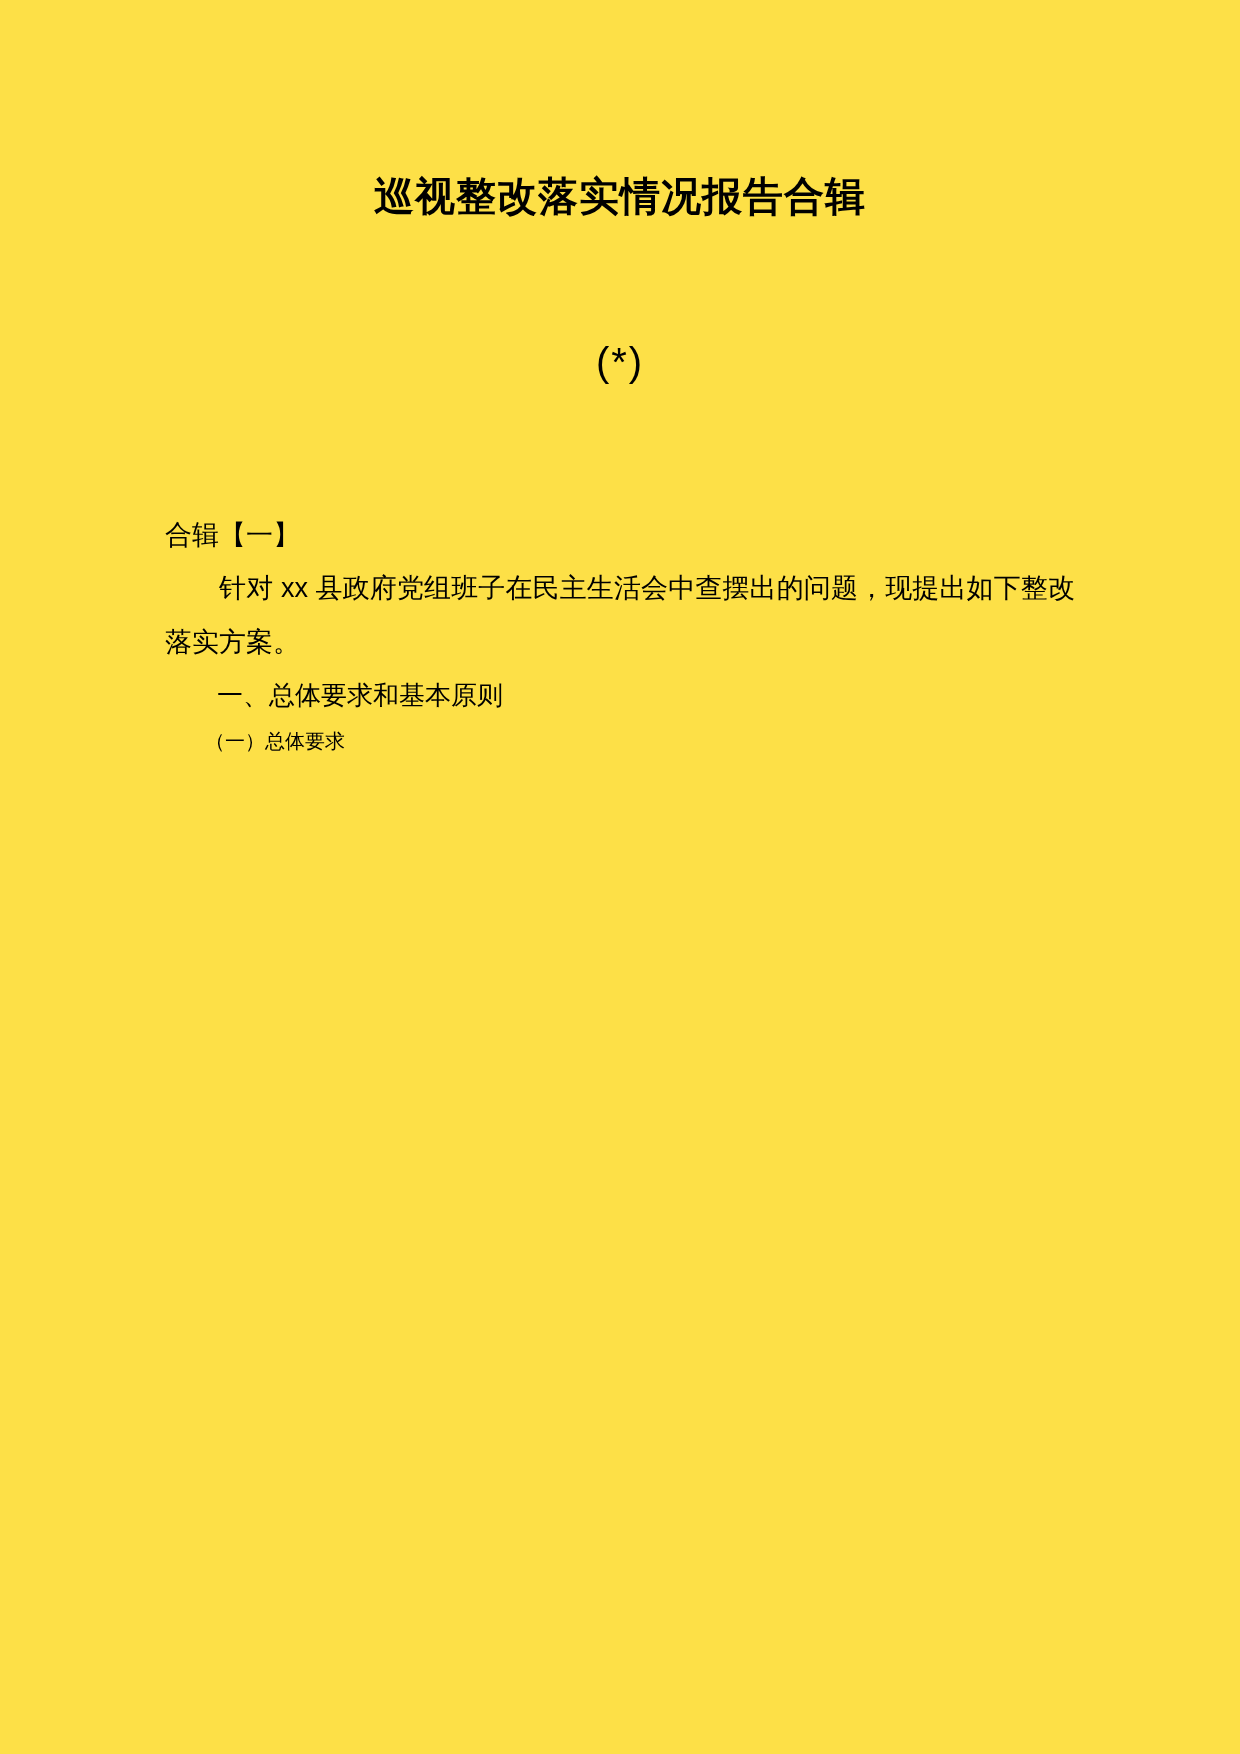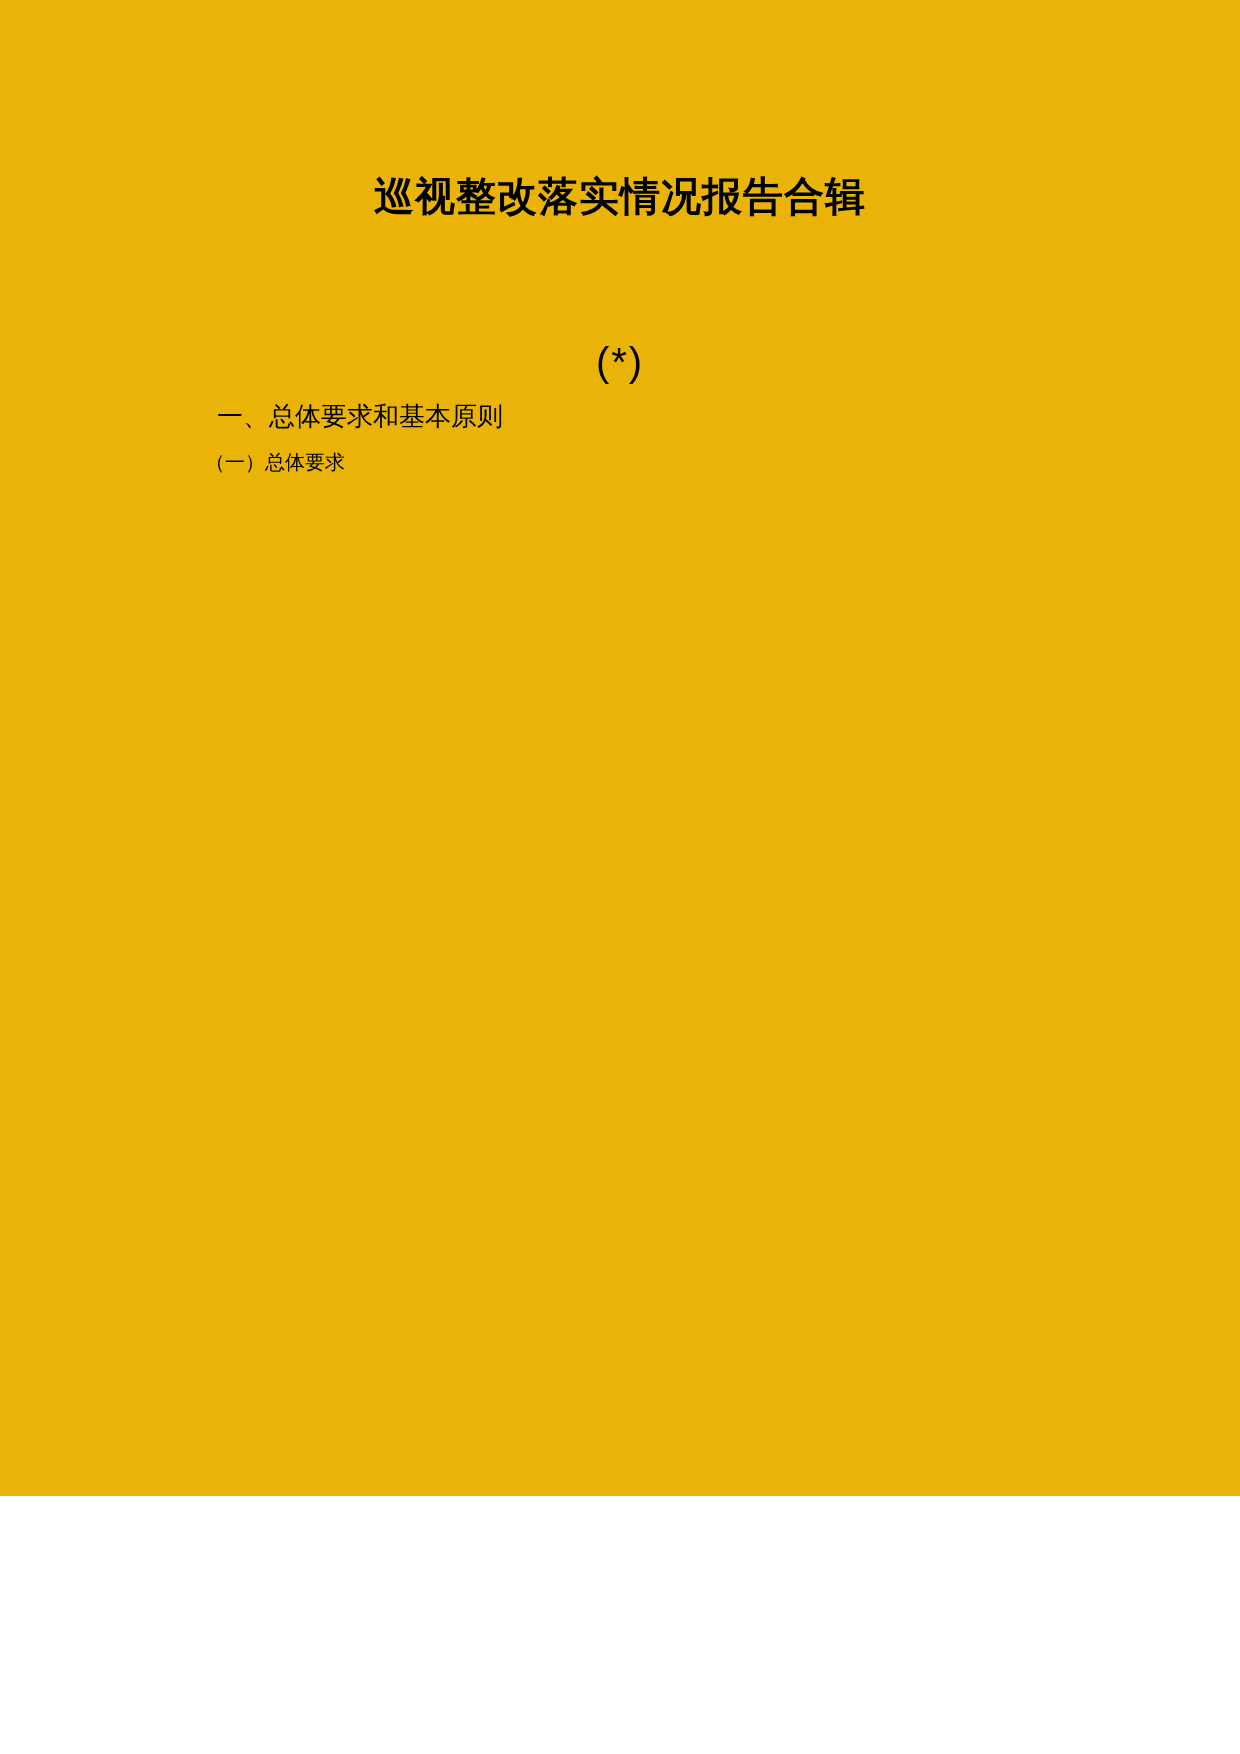--- a/index.html
+++ b/index.html
@@ -2,22 +2,22 @@
 <html><head>
 <meta charset="utf-8">
 <style>
   html, body {
     margin: 0;
     padding: 0;
     background: #ffffff;
   }
   .page {
     width: 1240px;
-    height: 1496px;
-    background: #eab308;
+    height: 1754px;
+    background: #fde047;
     position: relative;
     box-sizing: border-box;
     padding: 0 165px;
     font-family: "Liberation Sans", sans-serif;
     color: #000000;
     overflow: hidden;
   }
   .doc-title {
     text-align: center;
     font-size: 40px;
@@ -66,20 +66,22 @@
 </style>
 </head>
 <body>
 
 <div class="page">
 
   <h1 class="doc-title">巡视整改落实情况报告合辑</h1>
 
   <div class="doc-subtitle">(*)</div>
 
+  <div class="section-label">合辑【一】</div>
 
+  <p class="body-para indent">针对 xx 县政府党组班子在民主生活会中查摆出的问题，现提出如下整改落实方案。</p>
 
   <p class="heading-1 gap-xl">一、总体要求和基本原则</p>
 
   <p class="heading-2 gap-lg">（一）总体要求</p>
 
 
 </div>
 
 </body></html>

